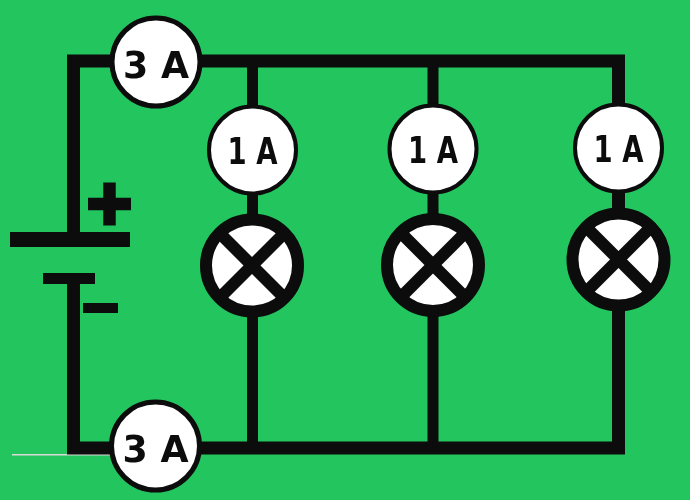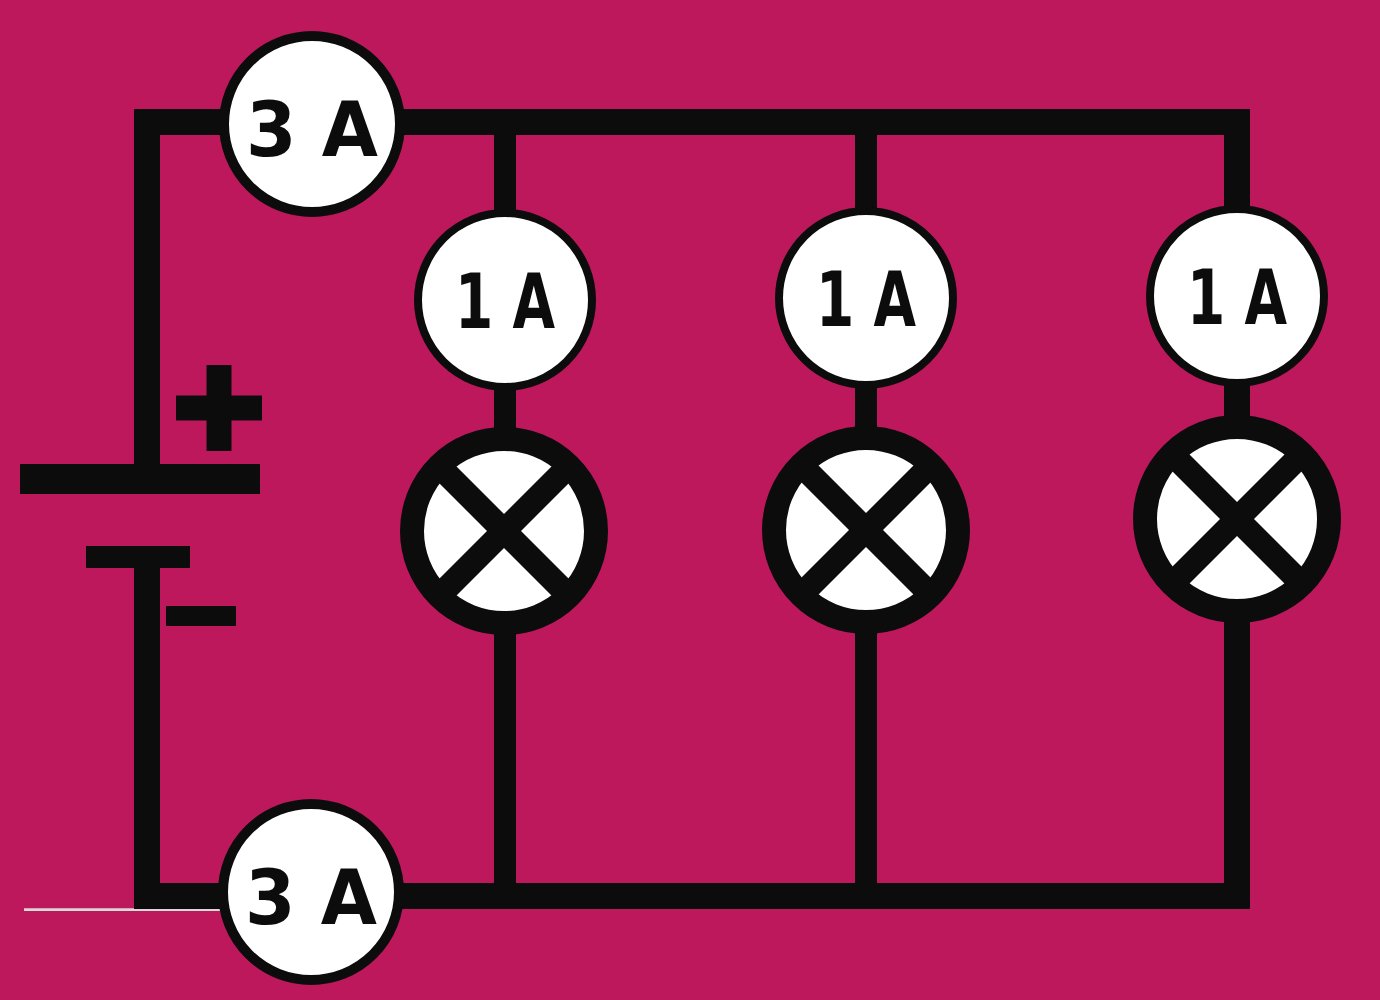--- a/index.html
+++ b/index.html
@@ -4,21 +4,21 @@
 <style>
   html, body {
     margin: 0;
     padding: 0;
     background: #ffffff;
   }
   .canvas {
     position: relative;
     width: 690px;
     height: 500px;
-    background: #be185d;
+    background: #22c55e;
     overflow: hidden;
     font-family: "DejaVu Sans", "Liberation Sans", sans-serif;
   }
   svg.circuit {
     display: block;
     width: 690px;
     height: 500px;
   }
   .wire {
     stroke: #0c0c0c;

